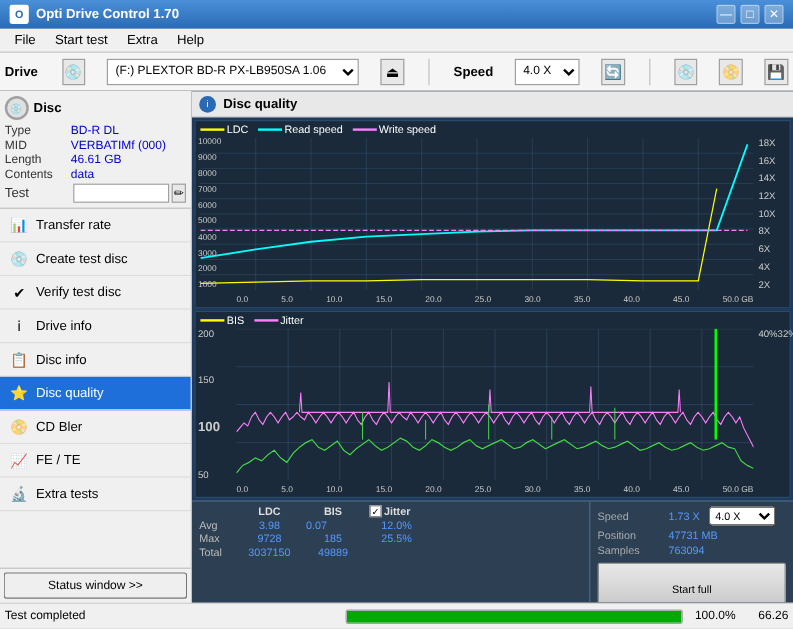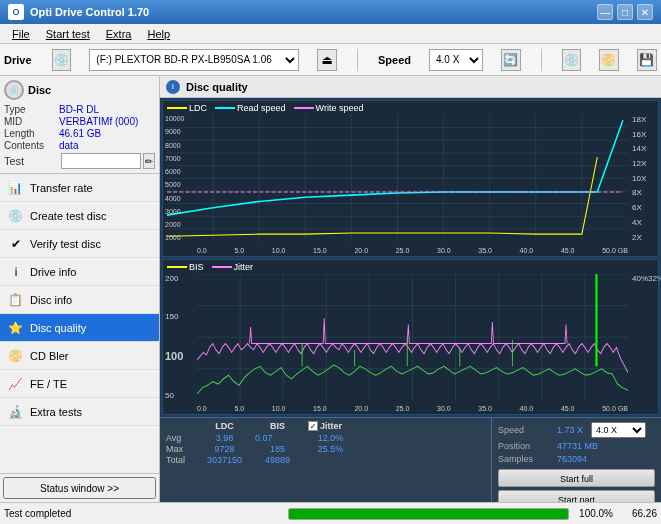--- a/index.html
+++ b/index.html
@@ -23,21 +23,21 @@
 
     
     .menu-bar {
       background: #f0f0f0;
       border-bottom: 1px solid #c0c0c0;
       height: 20px;
       display: flex;
       align-items: center;
       padding: 0 4px;
     }
-    .menu-item { padding: 2px 8px; font-size: 11px; cursor: pointer; color: #000; text-decoration: underline; }
+    .menu-item { padding: 2px 8px; font-size: 11px; cursor: pointer; color: #000; }
 
     
     .toolbar {
       background: #f5f5f5;
       border-bottom: 1px solid #c0c0c0;
       height: 32px;
       display: flex;
       align-items: center;
       padding: 2px 4px;
       gap: 18px;
@@ -101,21 +101,21 @@
     .check-box { width: 10px; height: 10px; border: 1px solid #888; background: white; display: flex; align-items: center; justify-content: center; font-size: 8px; color: #000; }
 
     
     .bottom-stats { height: 85px; background: #2d3f52; border-top: 1px solid #4a6a8a; display: flex; }
     .stat-column { flex: 1; padding: 3px 6px; }
     .stat-right-col { width: 170px; border-left: 1px solid #4a6a8a; padding: 4px 6px; display: flex; flex-direction: column; gap: 3px; }
     .stat-info-row { display: flex; align-items: center; gap: 4px; font-size: 9px; }
     .stat-info-label { color: #aaa; width: 55px; }
     .stat-info-value { color: #5599ff; }
     .stat-buttons { display: flex; flex-direction: column; gap: 3px; margin-top: 2px; }
-    .action-btn { height: 18px; background: linear-gradient(to bottom, #e8e8e8, #cccccc); border: 1px solid #999; font-size: 9px; cursor: pointer; text-align: center; padding: 4px 4px; border-radius: 2px; }
+    .action-btn { height: 18px; background: linear-gradient(to bottom, #e8e8e8, #cccccc); border: 1px solid #999; font-size: 9px; cursor: pointer; text-align: center; padding: 16px 4px; border-radius: 2px; }
   </style>
 </head>
 <body>
 
 <div class="title-bar">
   <div class="title-bar-left">
     <div class="title-bar-icon">O</div>
     <span class="title-bar-text">Opti Drive Control 1.70</span>
   </div>
   <div class="title-bar-controls">

